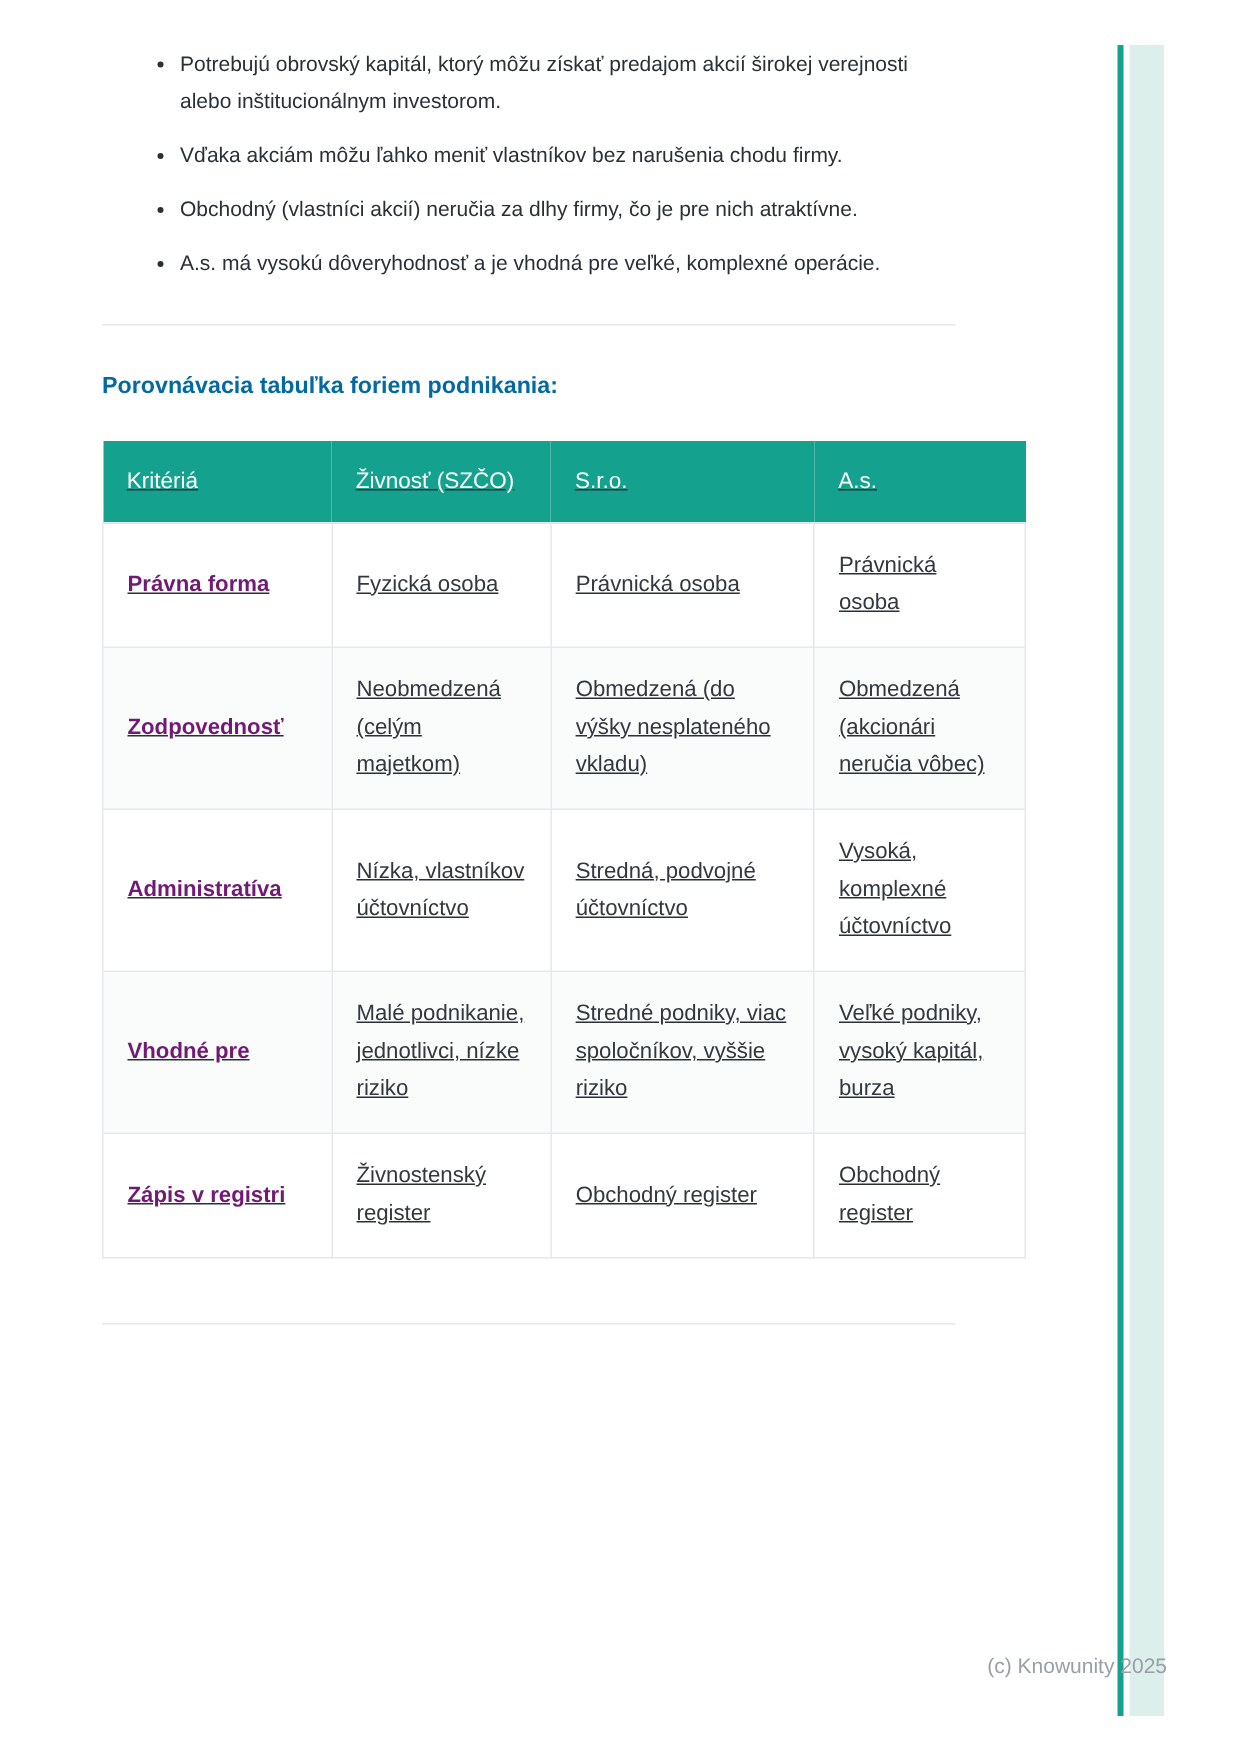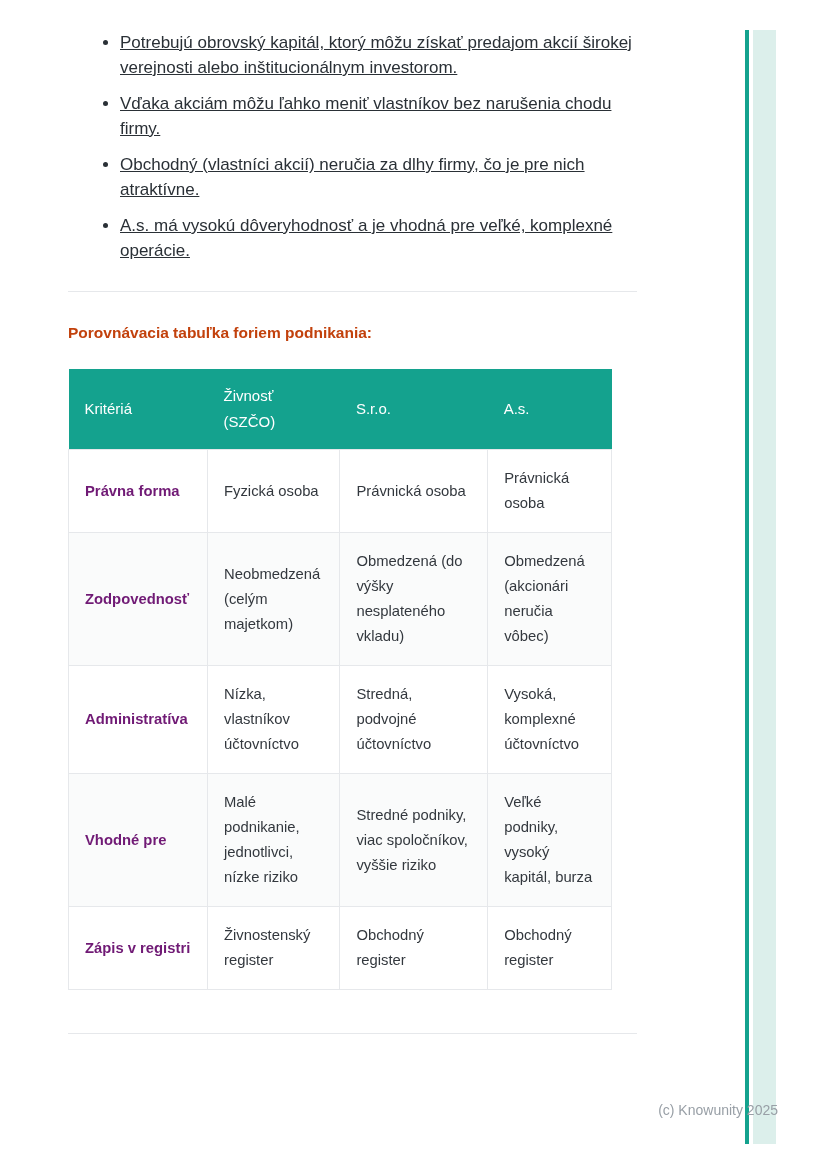--- a/index.html
+++ b/index.html
@@ -12,31 +12,31 @@
   *{box-sizing:border-box;}
   html,body{margin:0;padding:0;}
   body{
     width:828px;height:1171px;position:relative;background:#ffffff;
     font-family:"Liberation Sans", sans-serif;color:var(--text);
     overflow:hidden;
   }
   .content{position:absolute;left:68px;top:30px;width:569px;}
   ul.bullets{margin:0;padding:0 0 0 52px;}
   ul.bullets li{
-    font-size:17px;line-height:25px;margin:0 0 11px 0;color:var(--text);text-decoration:underline;
+    font-size:14px;line-height:25px;margin:0 0 11px 0;color:var(--text);
   }
   hr.divider{
     border:none;border-top:1px solid var(--border);
     margin:28px 0 0 0;width:569px;
   }
   h3.section-heading{
-    margin:32px 0 0 0;font-size:15.5px;font-weight:700;color:#c2410c;
+    margin:32px 0 0 0;font-size:15.5px;font-weight:700;color:#0369a1;
   }
   table.cmp{
-    margin-top:27px;width:544px;border-collapse:collapse;
+    margin-top:27px;width:616px;border-collapse:collapse;text-decoration:underline;
   }
   table.cmp th{
     background:var(--accent);color:#ffffff;font-weight:400;
     text-align:left;vertical-align:middle;
     padding:14px 16px;font-size:15px;line-height:26px;
   }
   table.cmp td{
     border:1px solid var(--border);
     padding:16px;font-size:14.8px;line-height:25px;
     vertical-align:middle;color:#33383E;background:#fff;

